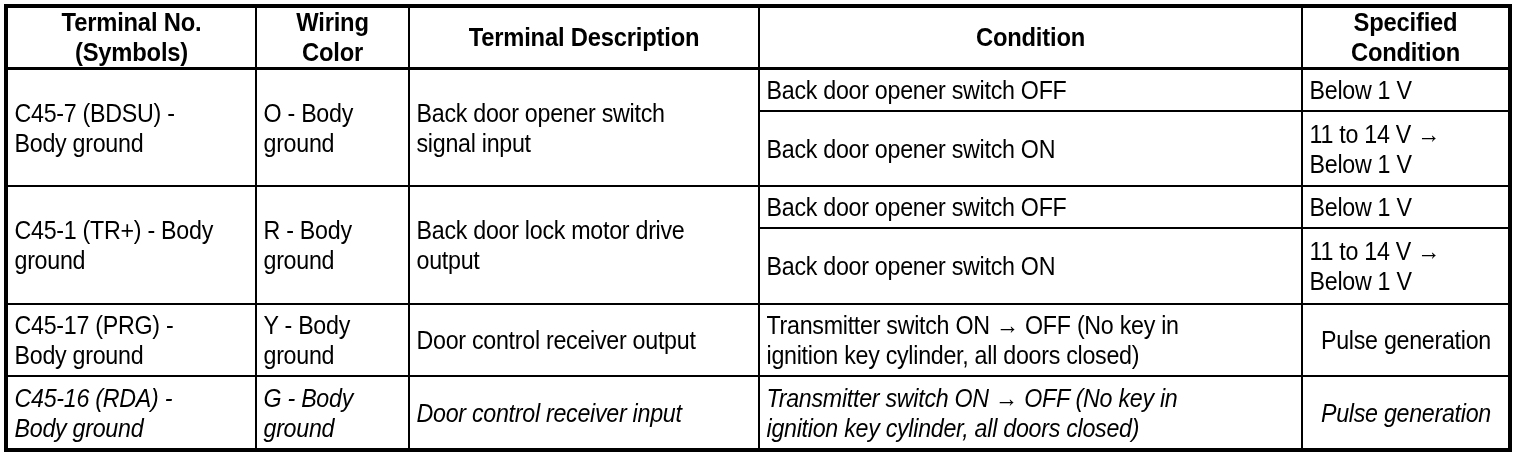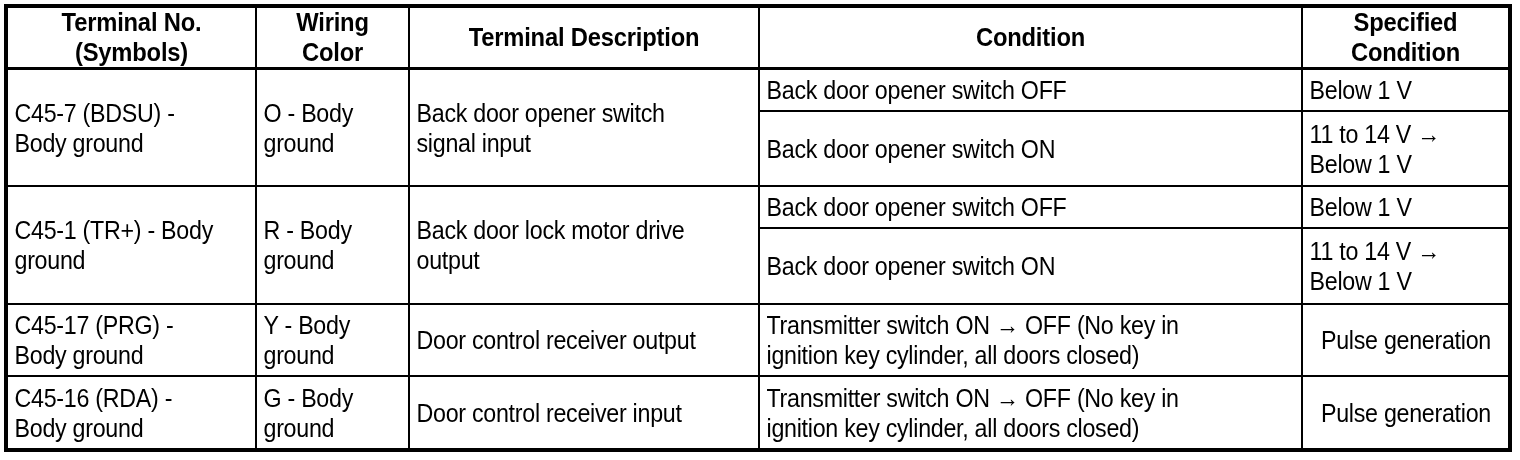--- a/index.html
+++ b/index.html
@@ -225,21 +225,21 @@
         </td>
         <td>
           <span class="cell-text">Transmitter switch ON → OFF (No key in
 ignition key cylinder, all doors closed)</span>
         </td>
         <td>
           <span class="cell-text center">Pulse generation</span>
         </td>
       </tr>
 
-      <tr style="height:70px;">
+      <tr style="height:70px;font-style:italic;">
         <td>
           <span class="cell-text">C45-16 (RDA) -
 Body ground</span>
         </td>
         <td>
           <span class="cell-text">G - Body
 ground</span>
         </td>
         <td>
           <span class="cell-text">Door control receiver input</span>

